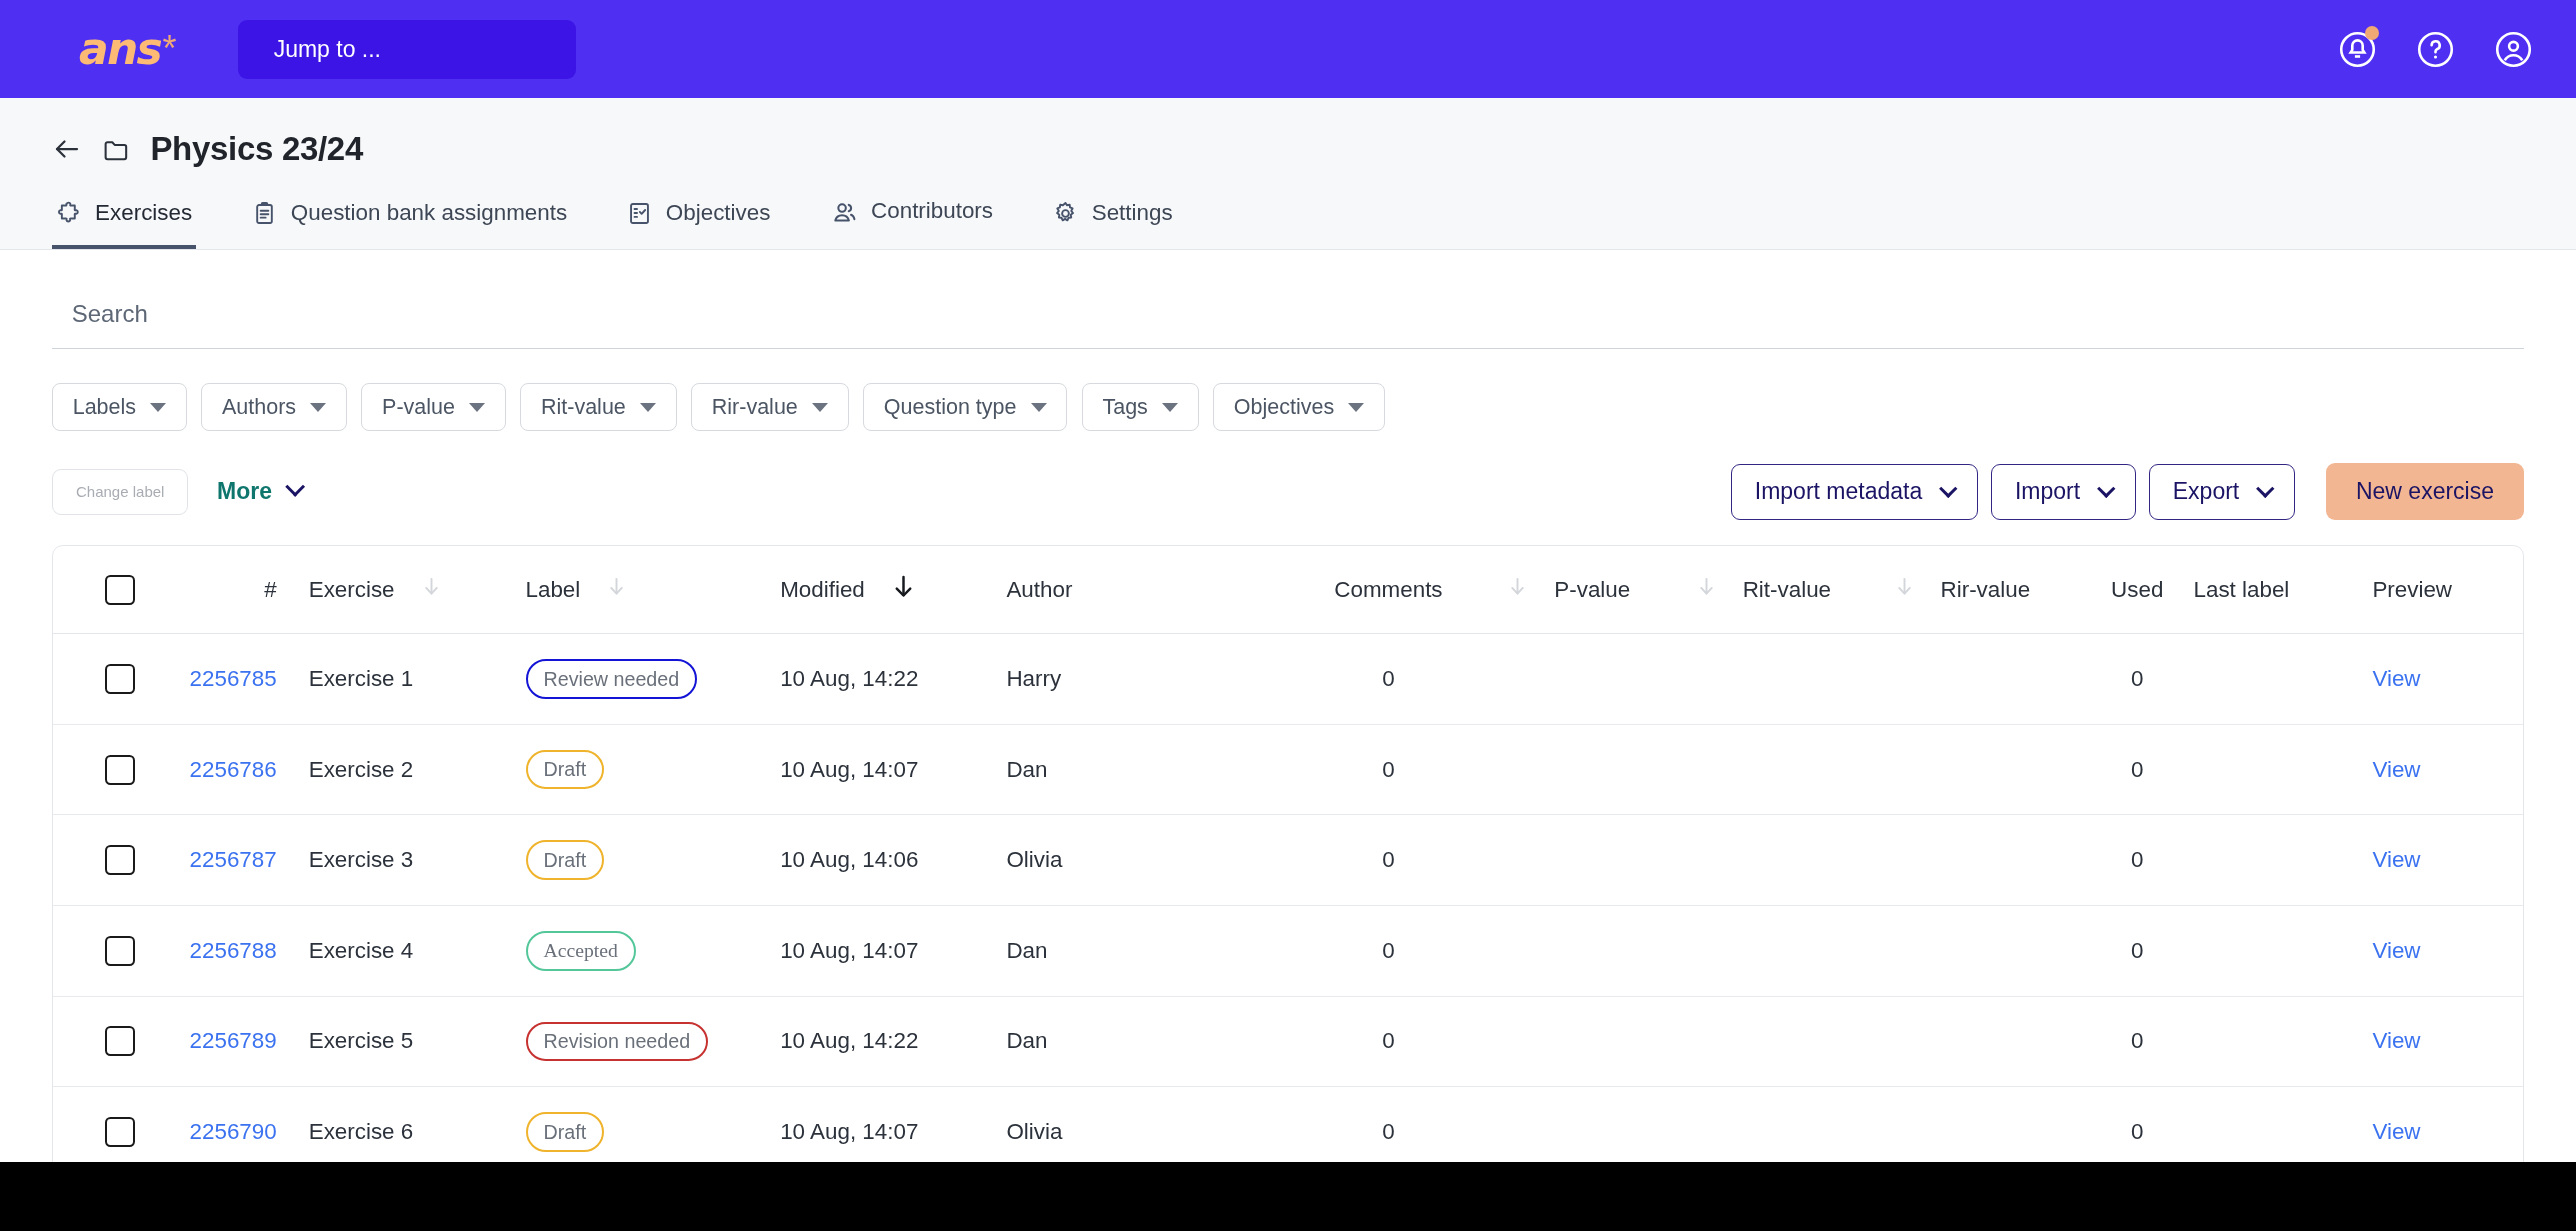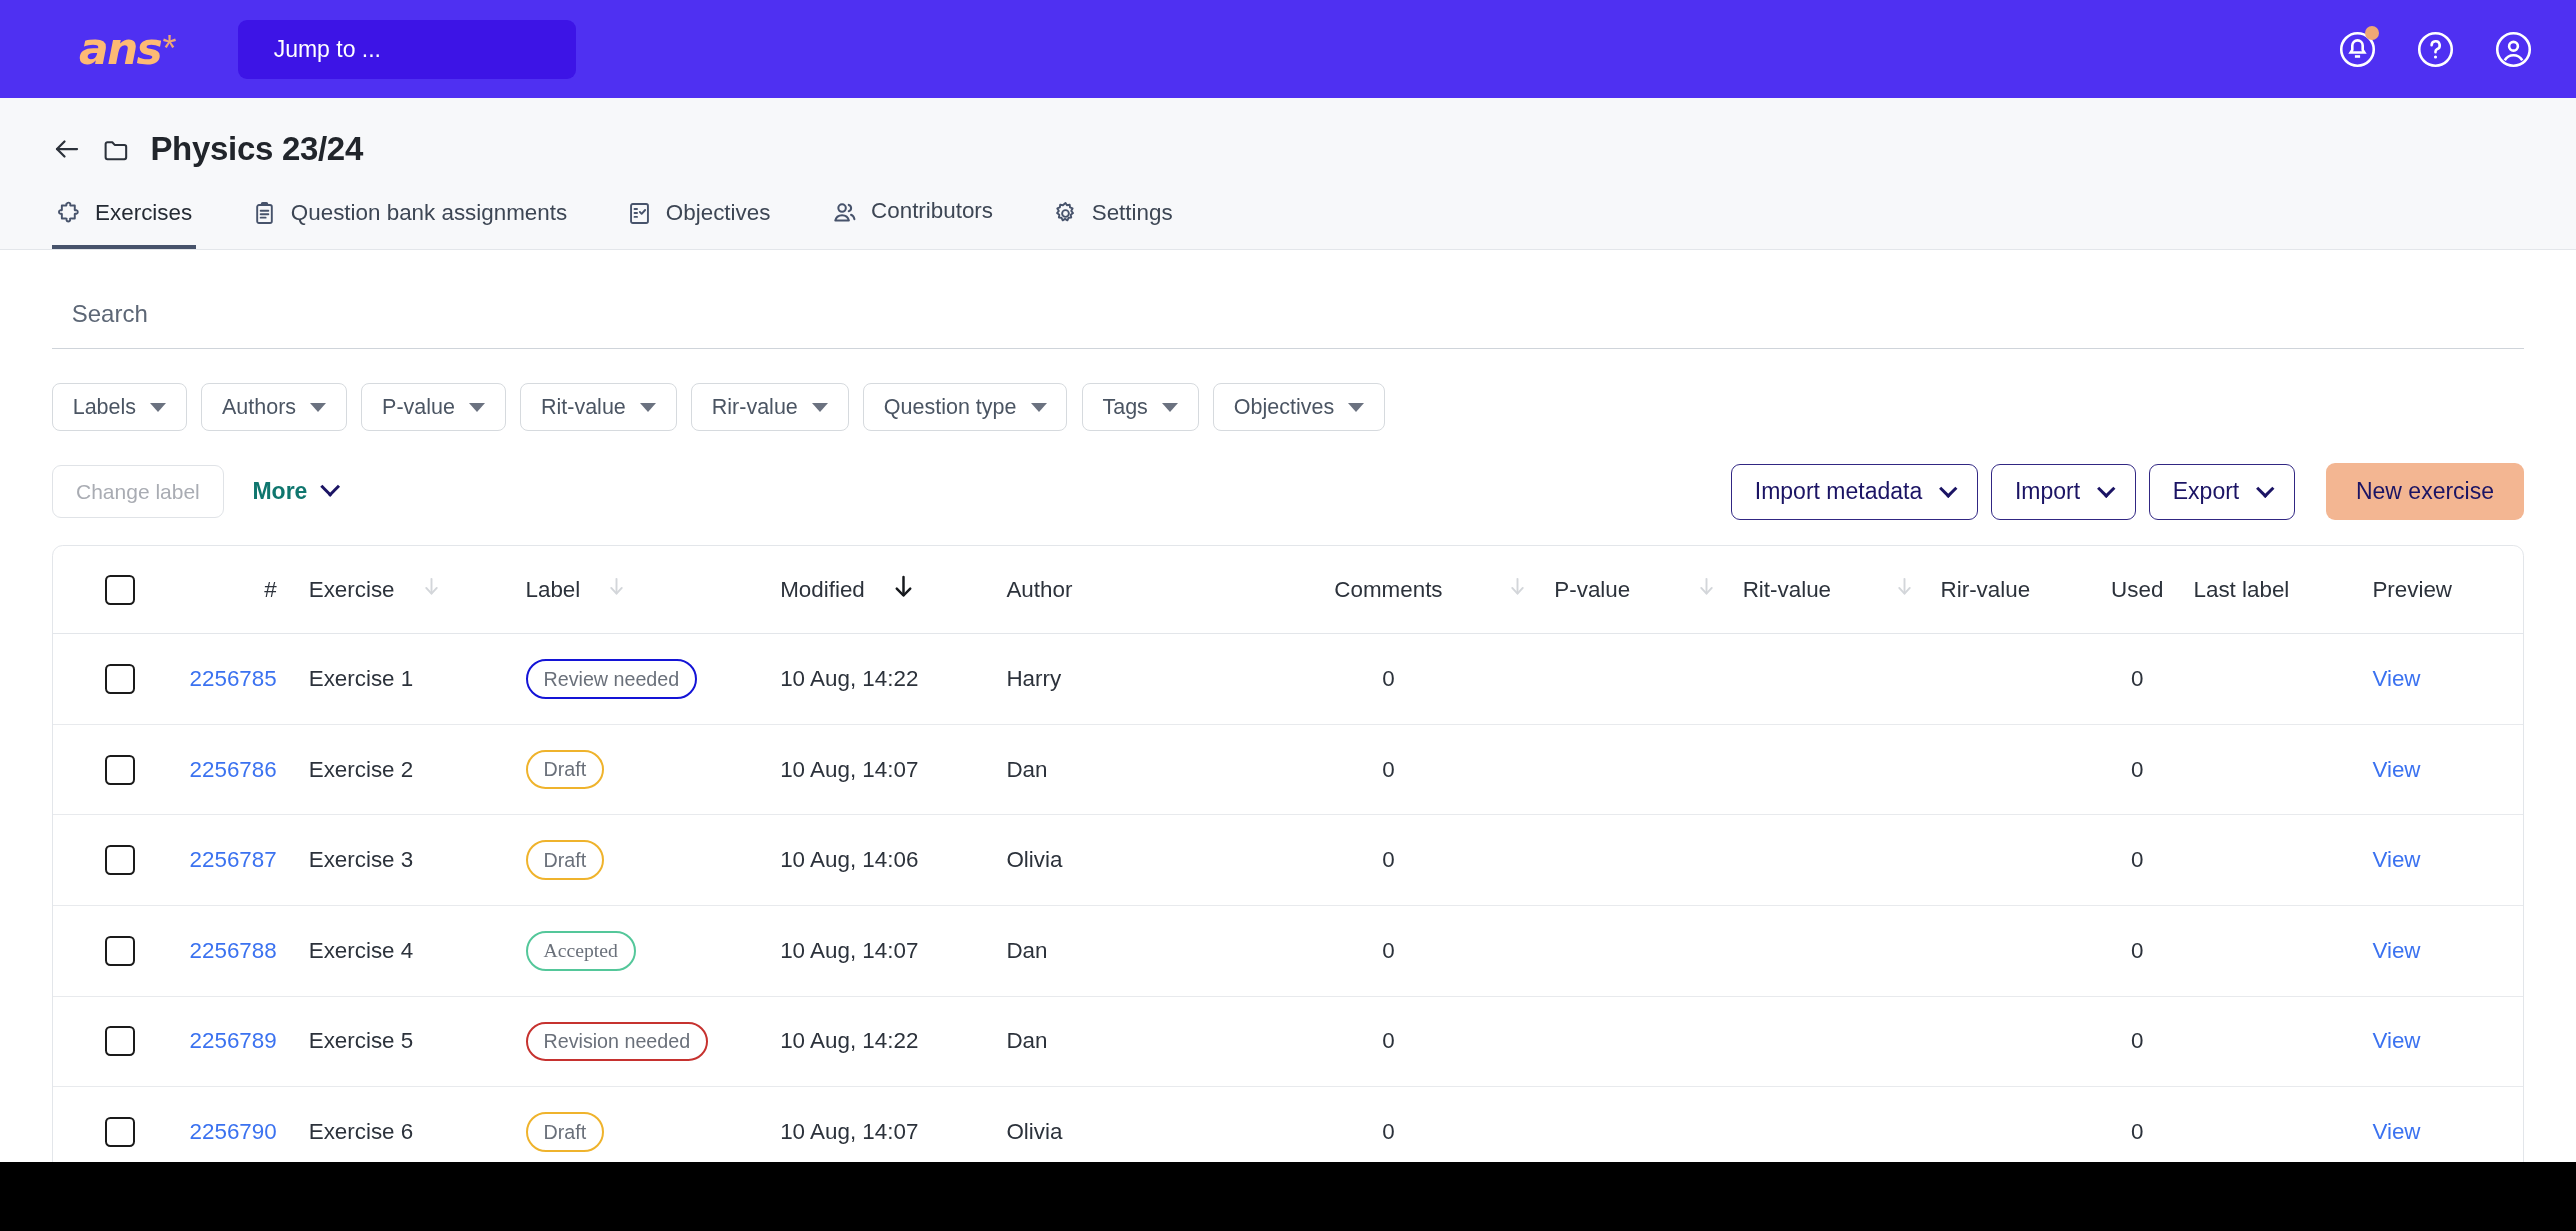--- a/index.html
+++ b/index.html
@@ -68,21 +68,21 @@
     border: 0.9px solid #d6dade; background: #fff; border-radius: 8px;
     padding: 10.7px 19.7px; font-size: 21.5px; color: #4b5563; cursor: pointer;
     display: flex; align-items: center; gap: 14.3px;
     font-family: "Liberation Sans", sans-serif;
   }
   .caret-solid { width: 0; height: 0; border-left: 8px solid transparent; border-right: 8px solid transparent; border-top: 9.8px solid #6b7280; }
 
   .actionbar { display: flex; align-items: center; padding: 32px 9px 0 9px; }
   .btn-changelabel {
     border: 0.9px solid #e0e3e7; background: #fff; border-radius: 9px;
-    padding: 13.4px 23px; font-size: 21px; color: #a9acb3; cursor: not-allowed;
+    padding: 13.4px 23px; font-size: 15px; color: #a9acb3; cursor: not-allowed;
     font-family: "Liberation Sans", sans-serif;
   }
   .btn-more {
     background: transparent; border: none; color: #0f766e; font-weight: 700;
     font-size: 23px; padding: 13.4px 18px; margin-left: 10.7px; cursor: pointer;
     display: flex; align-items: center; gap: 16px;
     font-family: "Liberation Sans", sans-serif;
   }
   .chev { width: 14.3px; height: 14.3px; border-right: 3.6px solid #1b1464; border-bottom: 3.6px solid #1b1464; transform: rotate(45deg) translate(-3.6px,-3.6px); }
   .rightactions { margin-left: auto; display: flex; align-items: center; gap: 12.5px; }

